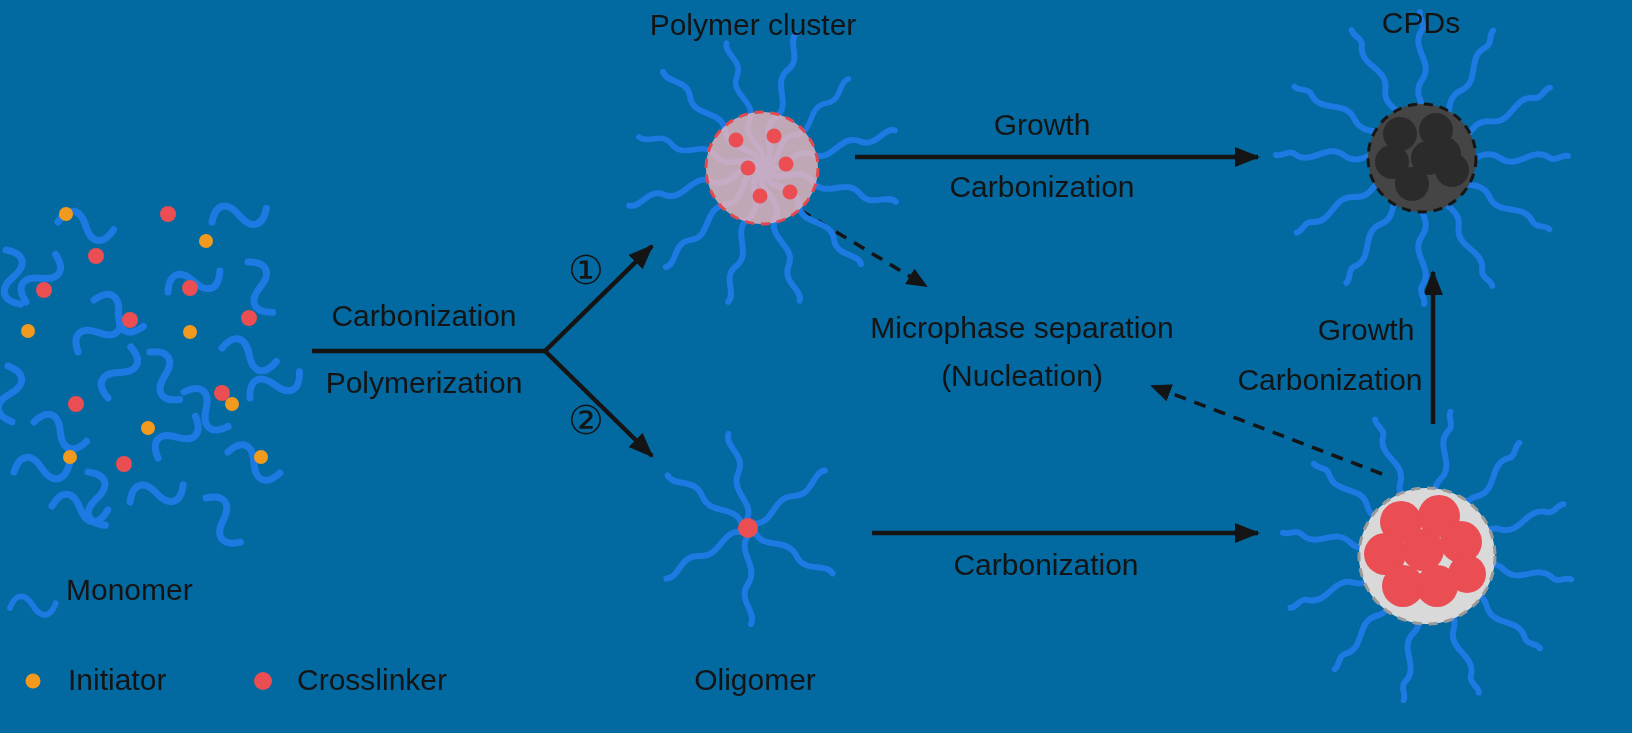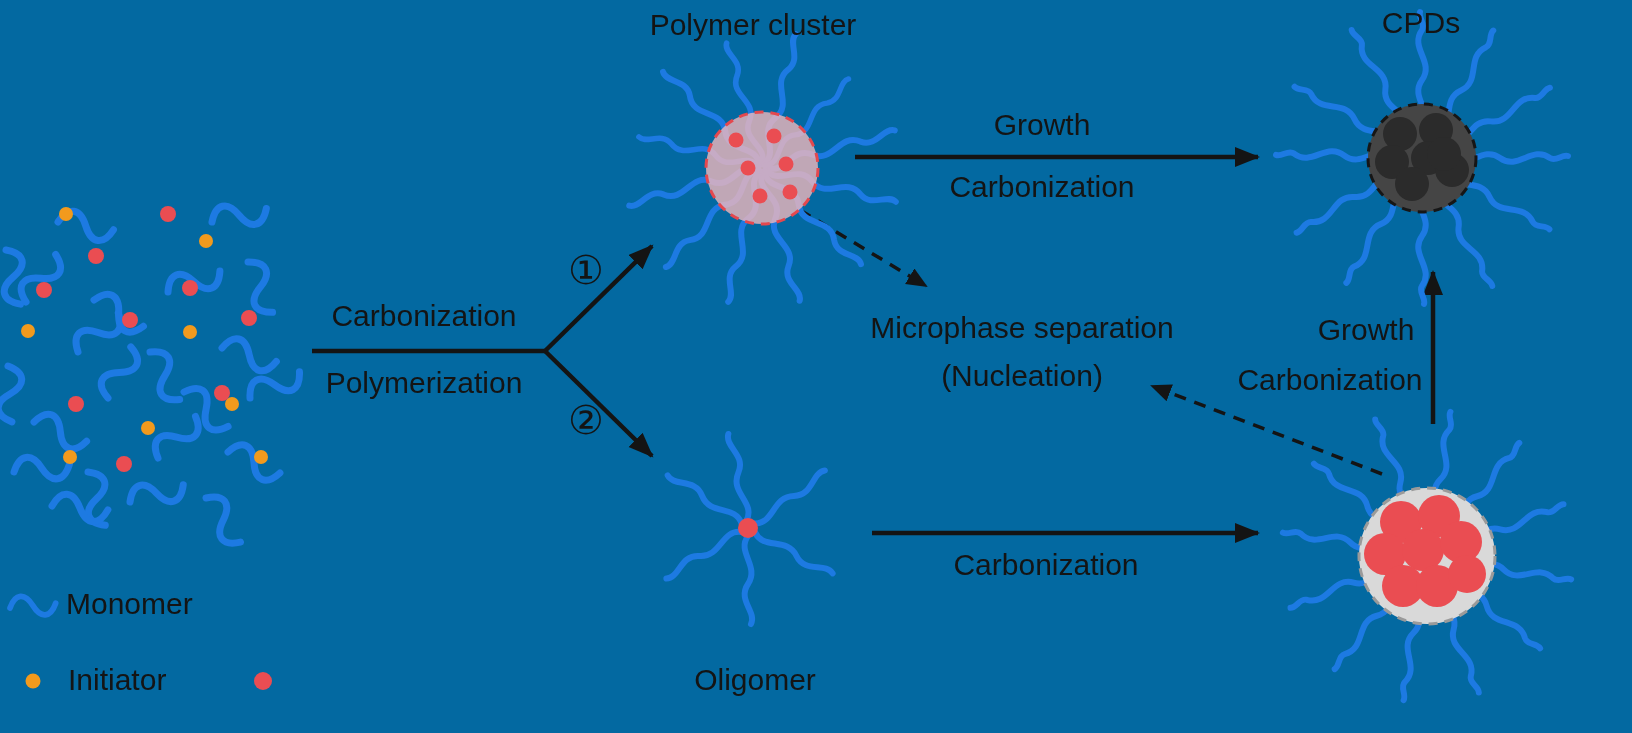--- a/index.html
+++ b/index.html
@@ -261,16 +261,17 @@
   <div class="label" style="left:424px; top:366px;">Polymerization</div>
   <div class="label big" style="left:586px; top:250px;">①</div>
   <div class="label big" style="left:586px; top:400px;">②</div>
   <div class="label" style="left:1022px; top:299px;margin-top:12px;">Microphase separation</div>
   <div class="label" style="left:1022px; top:359px;">(Nucleation)</div>
   <div class="label" style="left:1366px; top:313px;">Growth</div>
   <div class="label" style="left:1330px; top:363px;">Carbonization</div>
   <div class="label" style="left:1046px; top:548px;">Carbonization</div>
   <div class="label" style="left:755px; top:663px;">Oligomer</div>
 
-  <div class="label left" style="left:66px; top:587px;">Monomer</div>
+  <div class="label left" style="left:66px; top:573px;">Monomer</div>
   <div class="label left" style="left:68px; top:663px;">Initiator</div>
+  <div class="label left" style="left:297px; top:663px;">Crosslinker</div>
 
 </div>
 
 </body></html>

